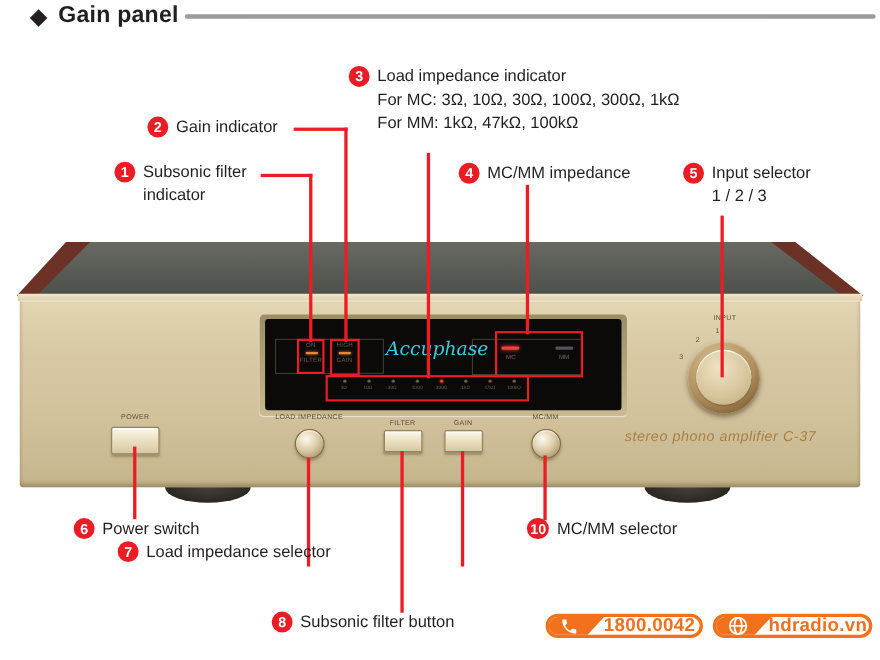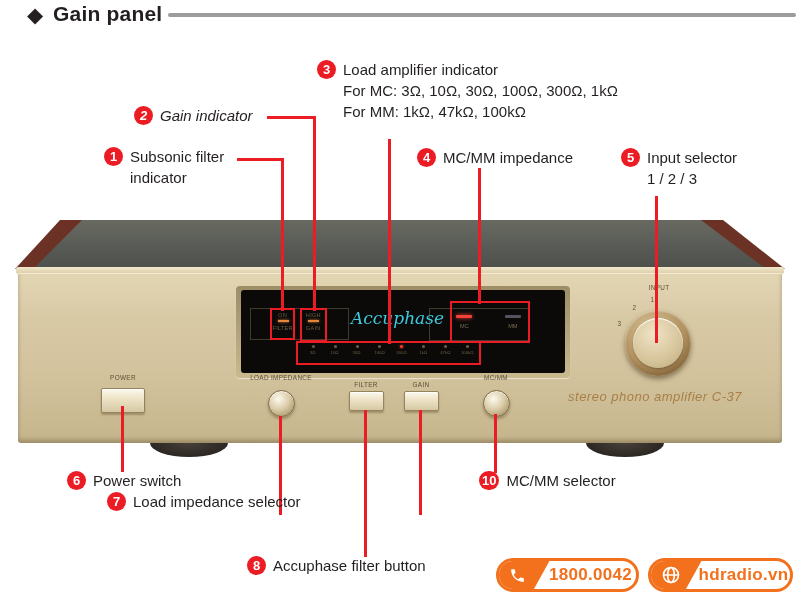--- a/index.html
+++ b/index.html
@@ -12,21 +12,21 @@
   .hdr-title   { position:absolute; left:53px; top:2px; font-size:21px; font-weight:bold; letter-spacing:.2px; }
   .hdr-rule    { position:absolute; left:168px; top:13px; width:628px; height:4px; background:#9c9c9c; border-radius:2px; }
 
   
   .callout { position:absolute; z-index:12; white-space:nowrap; }
   .co-num  { display:inline-block; min-width:19px; height:19px; line-height:19px; padding:0 3px;
              border-radius:10px; background:#ec1c24; color:#fff; font-size:13px; font-weight:bold;
              text-align:center; vertical-align:top; }
   .co-text { display:inline-block; margin-left:7px; font-size:15px; line-height:21px; color:#231f20;
              white-space:pre-line; vertical-align:top; margin-top:-1px; }
-  .c1 {left:104px; top:147px;} .c2 {left:134px; top:106px;font-style:italic;} .c3 {left:317px; top:60px;}
+  .c1 {left:104px; top:147px;} .c2 {left:134px; top:106px;} .c3 {left:317px; top:60px;}
   .c4 {left:417px; top:148px;} .c5 {left:621px; top:148px;}
   .c6 {left:67px;  top:471px;} .c7 {left:107px; top:492px;} .c8 {left:247px; top:556px;}
   .c9 {left:404px; top:513px;} .c10{left:479px; top:471px;}
 
   
   .rline { position:absolute; background:#ec1c24; z-index:11; }
   #l1h {left:237px; top:158px; width:47px; height:3px;}  #l1v {left:281px; top:158px; width:3px; height:153px;}
   #l2h {left:267px; top:116px; width:49px; height:3px;}  #l2v {left:313px; top:116px; width:3px; height:195px;}
   #l3v {left:388px; top:139px; width:3px; height:205px;} #l4v {left:478px; top:168px; width:3px; height:136px;}
   #l5v {left:655px; top:196px; width:3px; height:147px;} #l6v {left:121px; top:406px; width:3px; height:66px;}
@@ -102,21 +102,21 @@
                 box-shadow:0 3px 5px rgba(60,45,20,.5), inset 0 1px 2px rgba(255,255,255,.5); }
   #input-knob::after { content:""; position:absolute; left:8px; top:8px; width:50px; height:50px; border-radius:50%;
                 background:radial-gradient(circle at 42% 32%, #f0e4c6, #d6c49a 60%, #bba87c);
                 box-shadow:inset 0 1px 1px #fff, 0 1px 2px rgba(0,0,0,.25); }
   .in-num { position:absolute; font-size:8px; color:#5c4e35; transform:scale(.8); }
   #in1 {left:650px; top:296px;} #in2 {left:632px; top:304px;} #in3 {left:617px; top:320px;}
   #model { position:absolute; left:556px; top:389px; width:198px; text-align:center;
            font-family:Liberation Sans, sans-serif; font-style:italic; font-size:13px; color:#a87e46; letter-spacing:.5px; }
 
   
-  .badge { position:absolute; height:34px; border:3px solid #f3711d; border-radius:19px; background:#fff;
+  .badge { position:absolute; height:22px; border:3px solid #f3711d; border-radius:19px; background:#fff;
            overflow:hidden; z-index:6; }
   #badge-phone {left:496px; top:558px; width:143px;}
   #badge-web   {left:648px; top:558px; width:145px;}
   .badge-seg { position:absolute; left:-1px; top:-1px; bottom:-1px; width:52px; background:#f3711d;
                clip-path:polygon(0 0,100% 0,68% 100%,0 100%); display:flex; align-items:center; padding-left:11px; }
   .badge-text { position:absolute; left:48px; right:2px; top:0; bottom:0; display:flex; align-items:center;
                 justify-content:center; font-size:17px; font-weight:bold; color:#f3711d; letter-spacing:.3px; }
 </style>
 </head>
 <body>
@@ -128,39 +128,39 @@
   <div class="hdr-rule"></div>
 
   <div class="callout c1">
     <span class="co-num">1</span><span class="co-text">Subsonic filter
 indicator</span>
   </div>
   <div class="callout c2">
     <span class="co-num">2</span><span class="co-text">Gain indicator</span>
   </div>
   <div class="callout c3">
-    <span class="co-num">3</span><span class="co-text">Load amplifier indicator
+    <span class="co-num">3</span><span class="co-text">Load impedance indicator
 For MC: 3Ω, 10Ω, 30Ω, 100Ω, 300Ω, 1kΩ
 For MM: 1kΩ, 47kΩ, 100kΩ</span>
   </div>
   <div class="callout c4">
     <span class="co-num">4</span><span class="co-text">MC/MM impedance</span>
   </div>
   <div class="callout c5">
     <span class="co-num">5</span><span class="co-text">Input selector
 1 / 2 / 3</span>
   </div>
   <div class="callout c6">
     <span class="co-num">6</span><span class="co-text">Power switch</span>
   </div>
   <div class="callout c7">
     <span class="co-num">7</span><span class="co-text">Load impedance selector</span>
   </div>
   <div class="callout c8">
-    <span class="co-num">8</span><span class="co-text">Accuphase filter button</span>
+    <span class="co-num">8</span><span class="co-text">Subsonic filter button</span>
   </div>
   <div class="callout c10">
     <span class="co-num">10</span><span class="co-text">MC/MM selector</span>
   </div>
 
   <div class="rline" id="l1h"></div>
   <div class="rline" id="l1v"></div>
   <div class="rline" id="l2h"></div>
   <div class="rline" id="l2v"></div>
   <div class="rline" id="l3v"></div>

